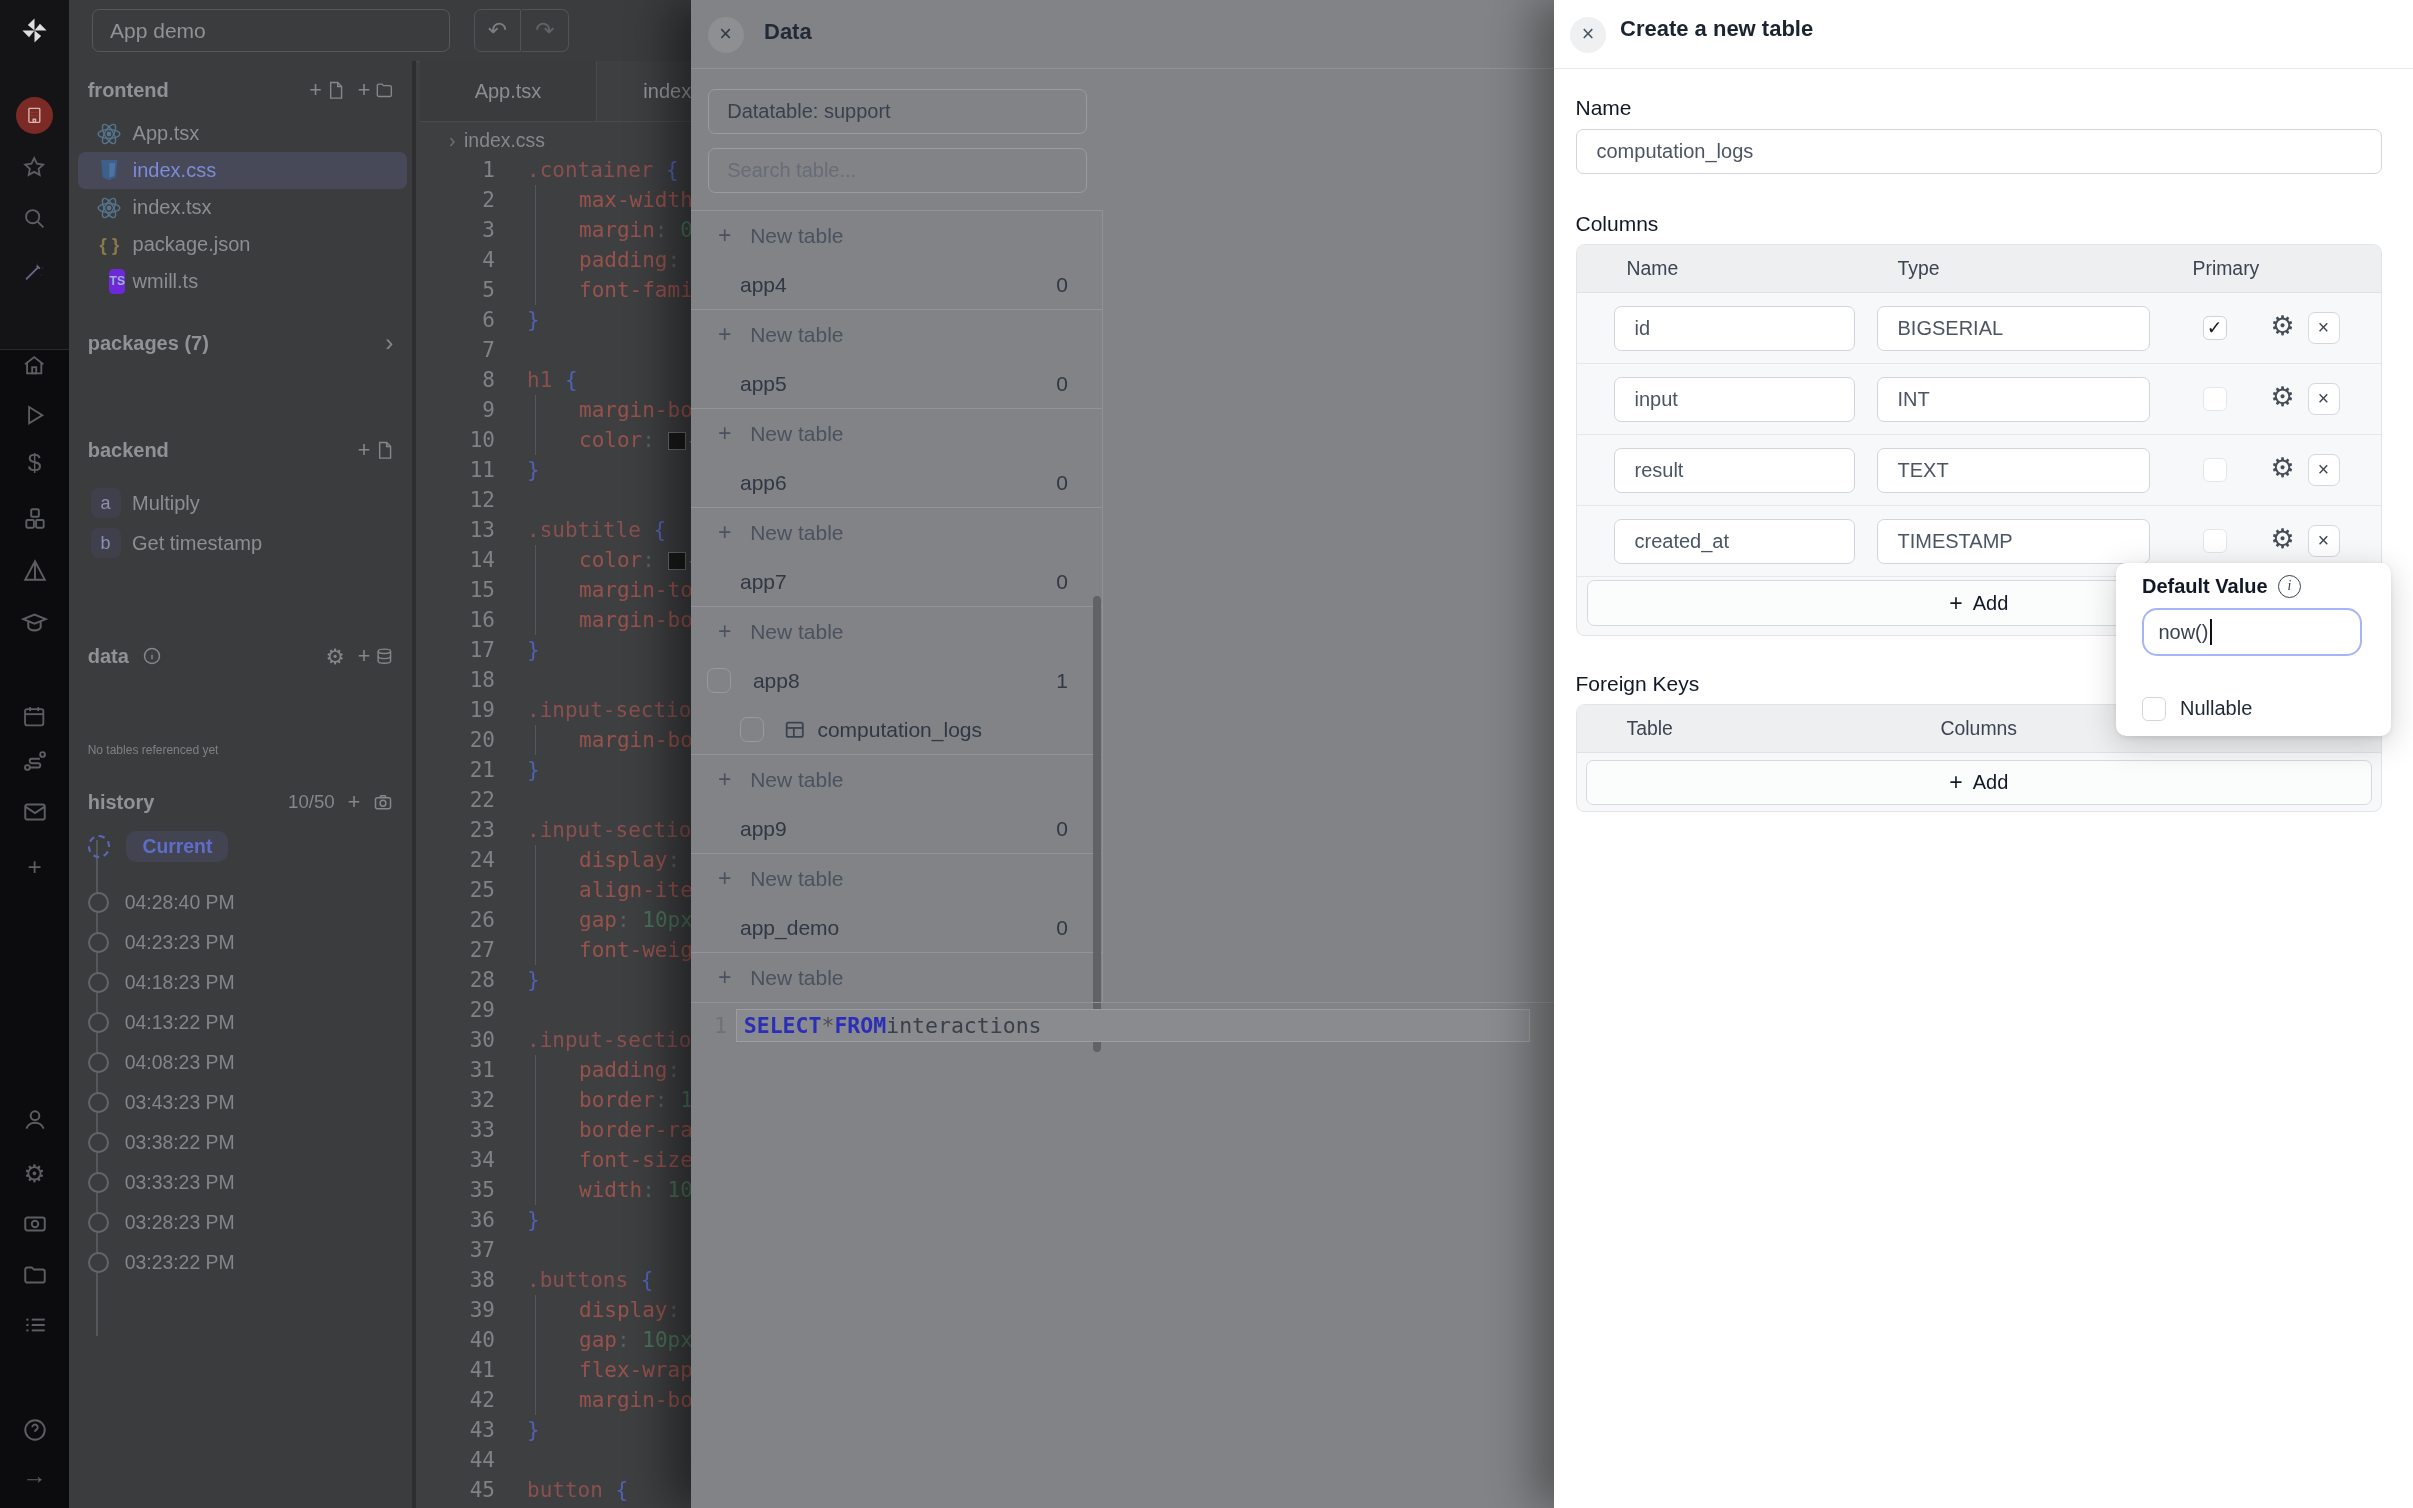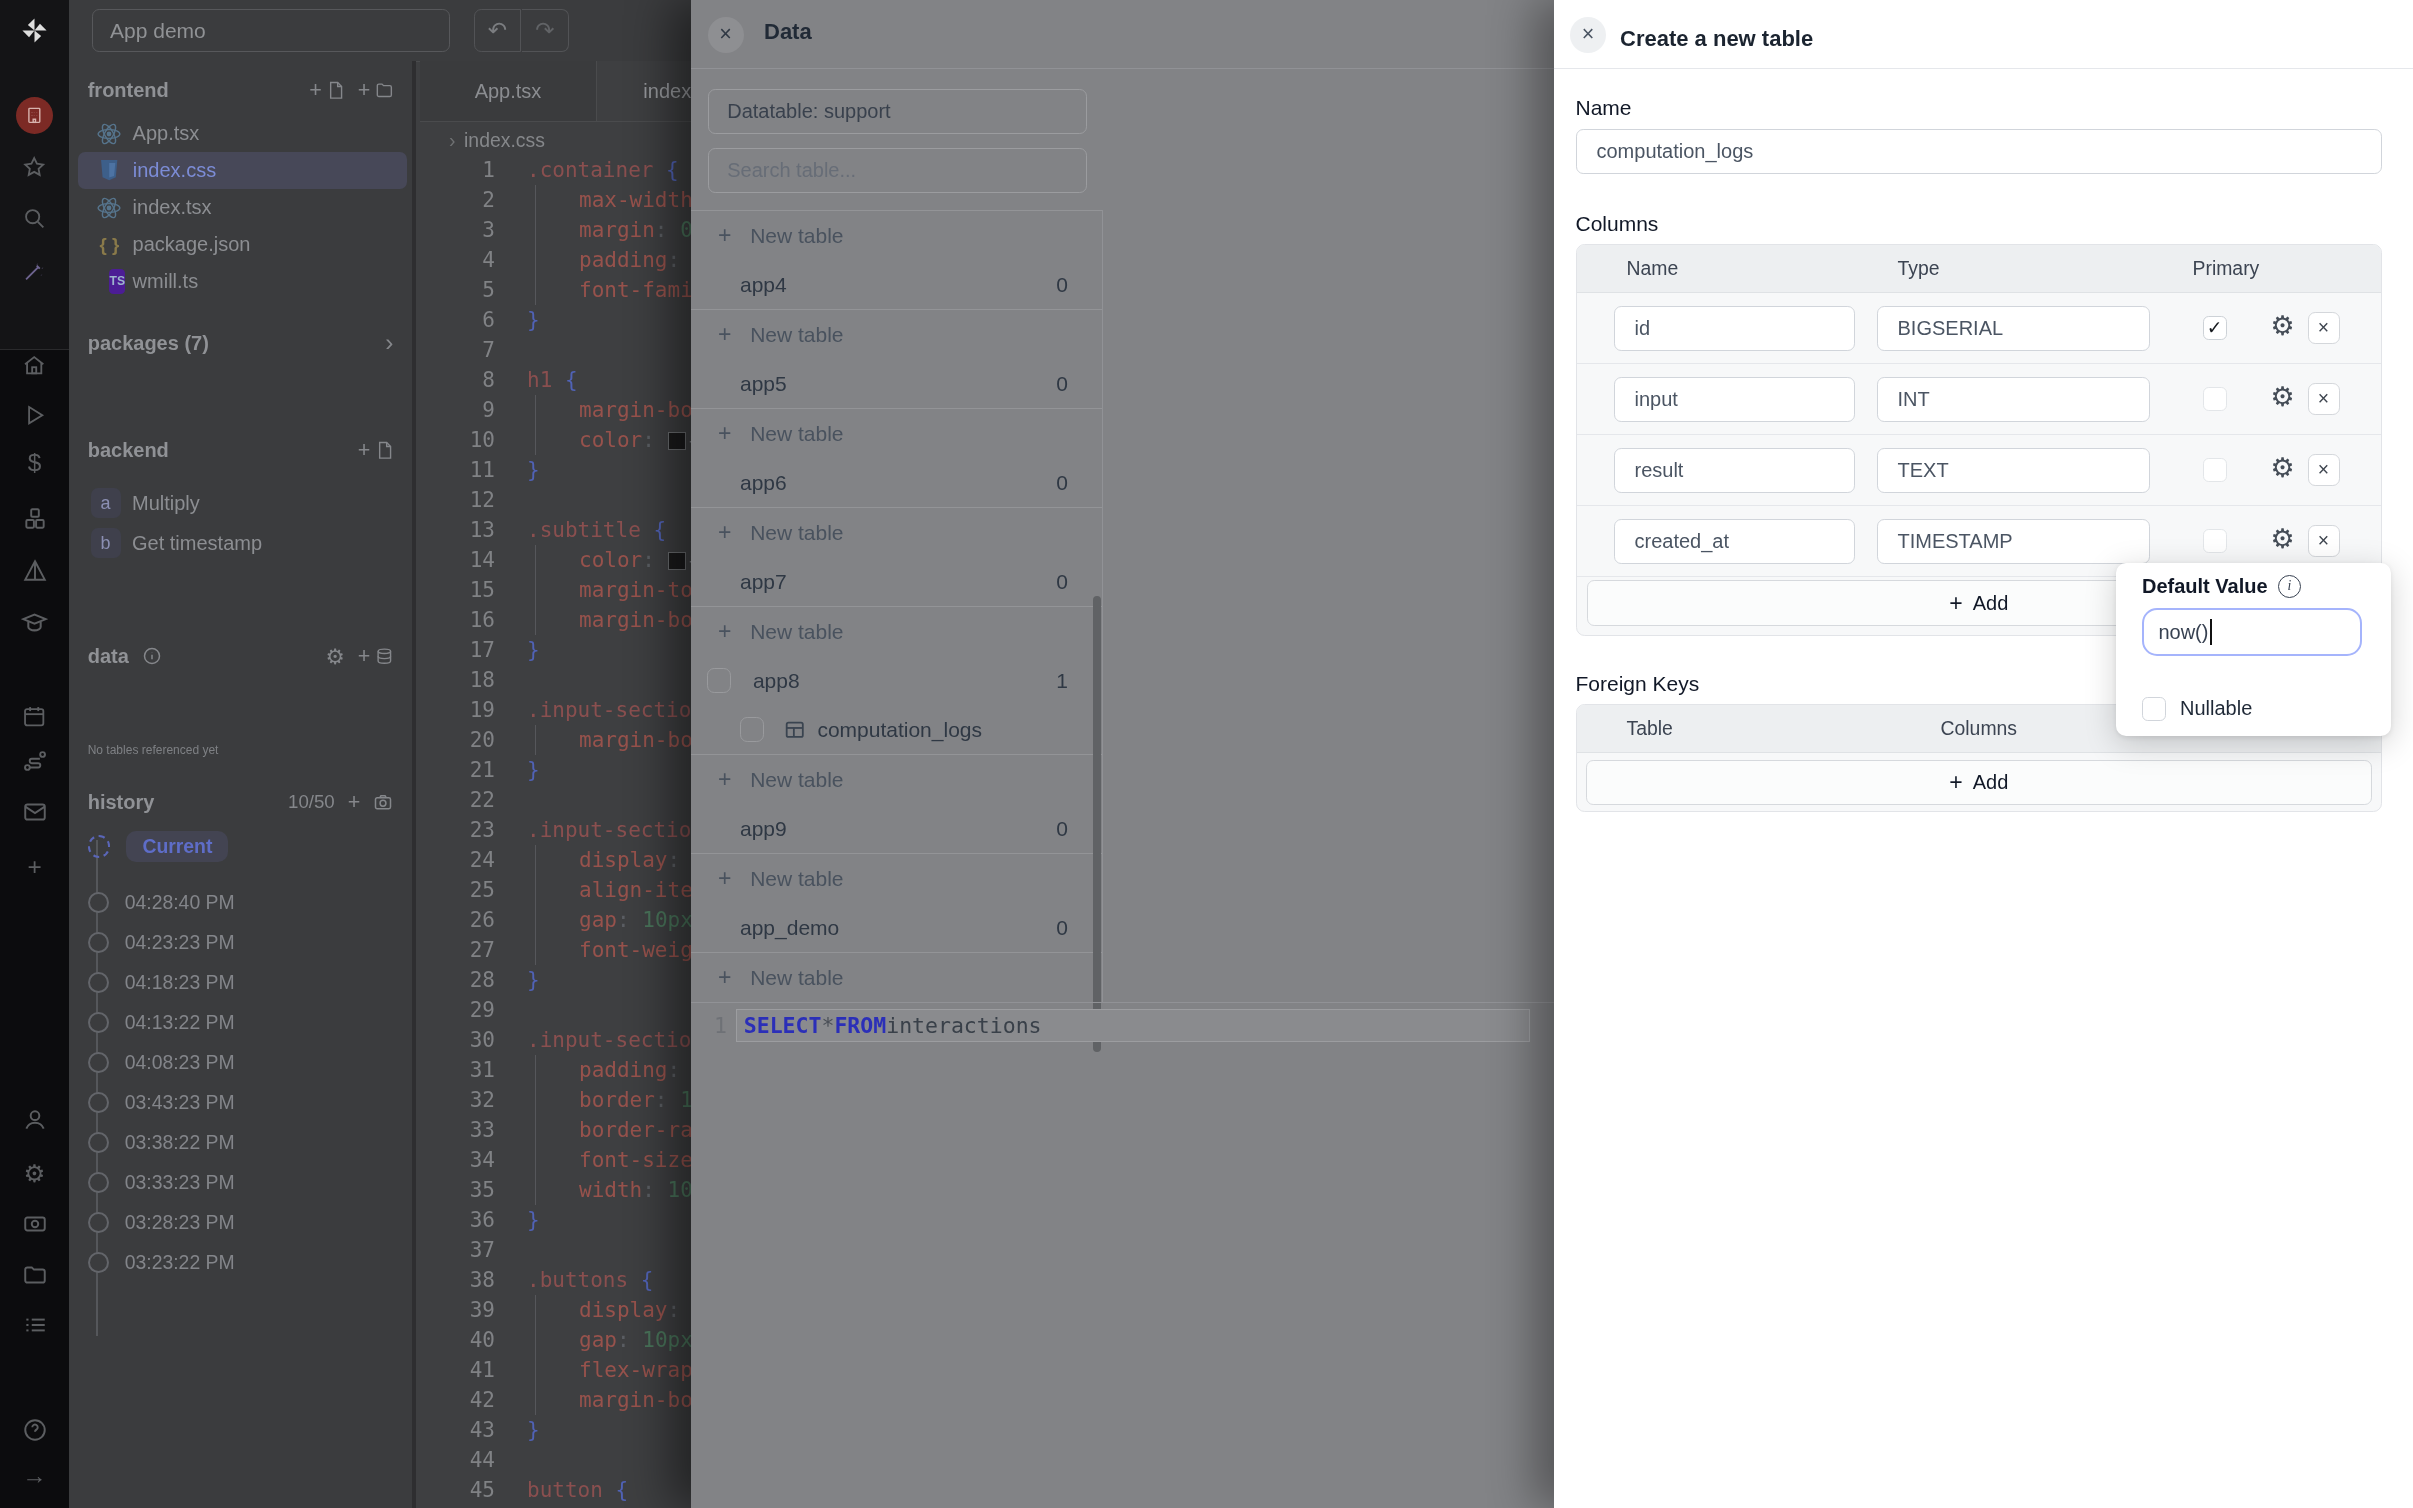--- a/index.html
+++ b/index.html
@@ -22,21 +22,21 @@
   
   .explorer{position:absolute;left:69px;top:61px;width:347px;height:1447px;background:#3b3c3e;border-right:4.3px solid #2e2e30;box-sizing:border-box;}
   .sechdr{position:absolute;left:18.7px;right:18.7px;height:32px;display:flex;align-items:center;color:#909296;font-size:20px;font-weight:700;}
   .sechdr .sp{flex:1;}
   .sechdr .hic{color:#85878b;font-size:21.5px;font-weight:400;margin-left:13px;display:flex;align-items:center;gap:4.3px;}
   .sechdr svg{stroke:#85878b;fill:none;stroke-width:1.8;}
   .filelist{position:absolute;left:0;top:54px;width:347px;}
   .frow{position:relative;height:37px;display:flex;align-items:center;padding-left:24.4px;color:#8c8e92;font-size:20px;}
   .frow .fic{width:32px;display:flex;justify-content:center;margin-right:7.2px;}
   .frow.sel{background:#474858;border-radius:7.2px;margin:0 8.6px;padding-left:16px;color:#7c8cd6;}
-  .tsbadge{width:24.4px;height:24.4px;border-radius:4.3px;background:#4c1d95;color:#9db4cd;font-size:12.2px;font-weight:700;display:flex;align-items:center;justify-content:center;margin-left:16px;}
+  .tsbadge{width:24.4px;height:24.4px;border-radius:4.3px;background:#6d28d9;color:#9db4cd;font-size:12.2px;font-weight:700;display:flex;align-items:center;justify-content:center;margin-left:16px;}
   .jsonic{color:#8a7a4a;font-weight:700;font-size:18.7px;}
   .bitem{height:40px;display:flex;align-items:center;padding-left:21.5px;color:#8c8e92;font-size:20px;}
   .bbadge{width:30px;height:30px;border-radius:7.2px;background:#3f404c;color:#8b8fb3;font-size:18px;display:flex;align-items:center;justify-content:center;margin-right:11.5px;}
   .muted{position:absolute;left:18.7px;color:#7e8084;font-size:12px;}
   .hcount{color:#85878b;font-size:18.7px;font-weight:400;}
   .currow{position:absolute;left:18.7px;top:769px;height:33px;display:flex;align-items:center;}
   .dashcirc{width:18.7px;height:18.7px;border-radius:50%;border:2.2px dashed #5a66b8;margin-right:16px;}
   .curbadge{background:#434452;border-radius:10px;padding:4.3px 16px;color:#5e6dc8;font-size:19.4px;font-weight:600;}
   .hentries{position:absolute;left:18.7px;top:821px;}
   .hrow{position:relative;height:40px;display:flex;align-items:center;color:#83858a;font-size:19.4px;}
@@ -82,21 +82,21 @@
   .vdiv{position:absolute;left:411px;top:210px;width:1.4px;height:792px;background:#919296;}
   .dscroll{position:absolute;left:402px;top:596px;width:8px;height:456px;border-radius:4.3px;background:#606265;}
   .sqlbar{position:absolute;left:0;top:1002px;width:863px;height:1.4px;background:#919296;}
   .sqlline{position:absolute;left:0;top:1007px;width:863px;height:36px;font-family:"DejaVu Sans Mono",monospace;font-size:21.5px;display:flex;align-items:center;}
   .sqlline .ln{width:36px;text-align:right;color:#6e7176;flex:none;}
   .sqlbox{margin-left:8.6px;flex:1;height:33px;display:flex;align-items:center;border:1.4px solid #9c9da0;background:#8a8b8e;padding-left:7.2px;box-sizing:border-box;margin-right:24px;}
   .sq-kw{color:#2b2fb8;font-weight:700;} .sq-st{color:#4a4f57;} .sq-pl{color:#394049;}
   
   .cpanel{position:absolute;left:1554px;top:0;width:860px;height:1508px;background:#ffffff;box-shadow:-21.5px 0 43px rgba(0,0,0,.35);}
   .cpanel .xcirc{left:16px;top:16.5px;background:#eef0f2;color:#4b5563;}
-  .ctitle{position:absolute;left:66px;top:26px;font-size:22px;font-weight:700;color:#1b2430;}
+  .ctitle{position:absolute;left:66px;top:16px;font-size:22px;font-weight:700;color:#1b2430;}
   .chead-line{position:absolute;left:0;top:68px;width:860px;height:1.4px;background:#e5e7eb;}
   .flabel{position:absolute;left:21.5px;font-size:21px;font-weight:500;color:#111827;}
   .cinput{position:absolute;border:1.4px solid #d1d5db;border-radius:7.2px;background:#fff;display:flex;align-items:center;
           padding-left:20px;box-sizing:border-box;font-size:20px;color:#4b5563;}
   .tblbox{position:absolute;left:21.5px;width:806px;border:1.4px solid #e2e4e8;border-radius:8.6px;background:#f7f8f9;box-sizing:border-box;overflow:hidden;}
   .tblhead{height:47px;background:#edeff1;border-bottom:1.4px solid #dfe2e5;position:relative;display:flex;align-items:center;font-size:19.4px;color:#3c4452;}
   .colrow{position:relative;height:70px;border-bottom:1.4px solid #e5e7eb;}
   .colrow .cinput{position:absolute;top:13px;height:45px;}
   .pchk{position:absolute;top:23px;width:24.4px;height:24.4px;border-radius:5.7px;background:#fff;box-sizing:border-box;
         display:flex;align-items:center;justify-content:center;font-size:18.7px;color:#15181d;}

